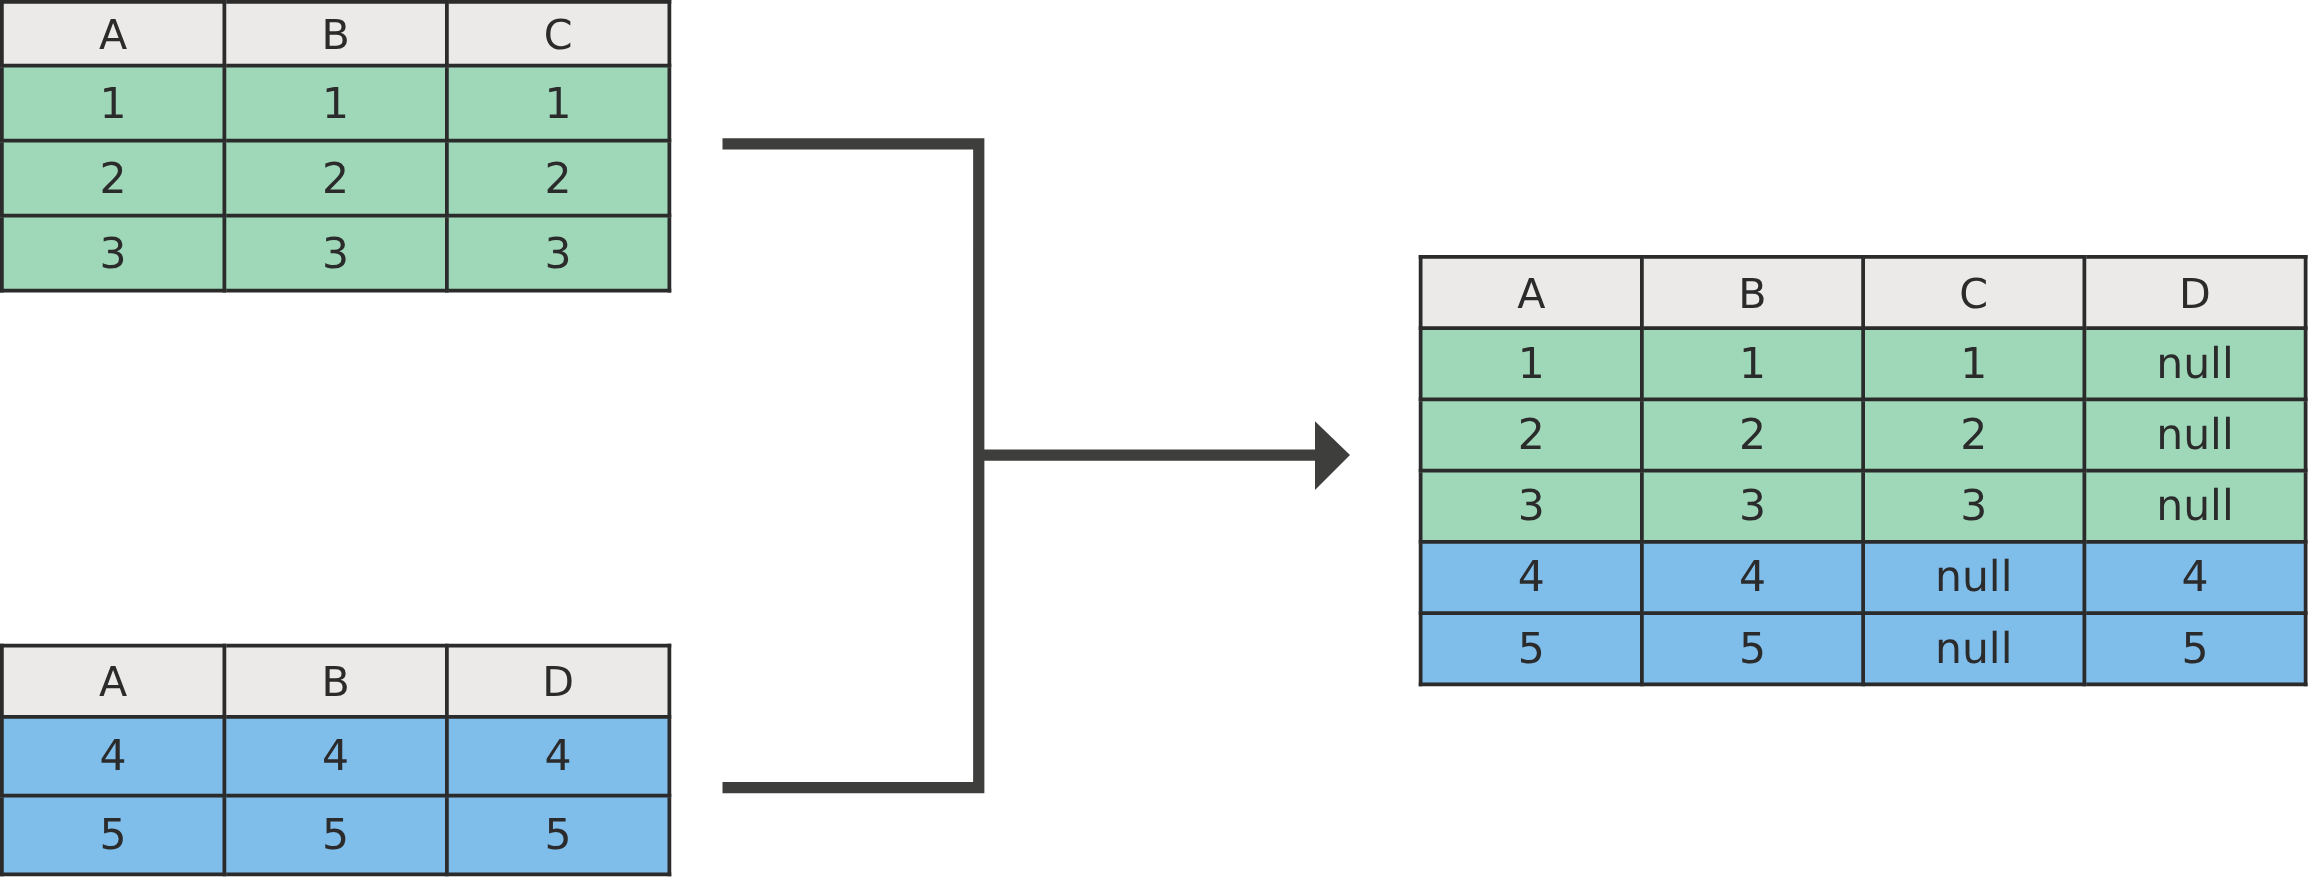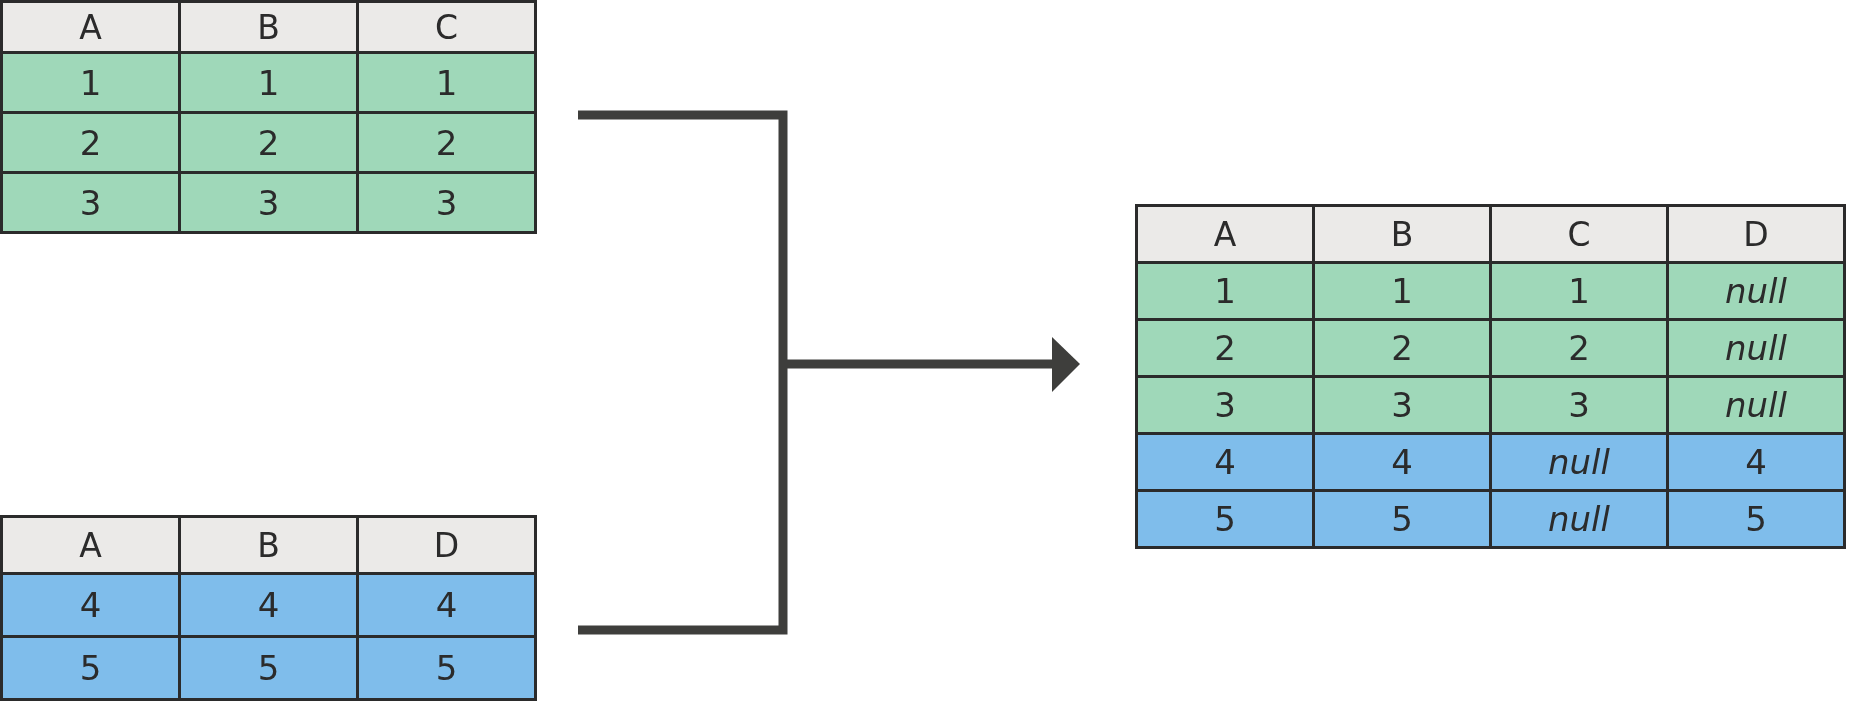--- a/index.html
+++ b/index.html
@@ -42,21 +42,21 @@
   }
   .tbl th {
     background: #EBEAE8;
     font-size: 33px;
   }
   .tbl td {
     font-size: 34px;
   }
   .cell-green { background: #9FD8B9; }
   .cell-blue  { background: #7FBDEB; }
-  .cell-null  { font-style: italic; font-size: 31px; margin-top: 23px; }
+  .cell-null  { font-size: 31px; margin-top: 23px; }
 
   
   #table-left-top {
     left: 0px;
     top: 0px;
     width: 534px;
   }
   #table-left-top col { width: 178px; }
   #table-left-top th { height: 48px; }
   #table-left-top td { height: 57px; }

